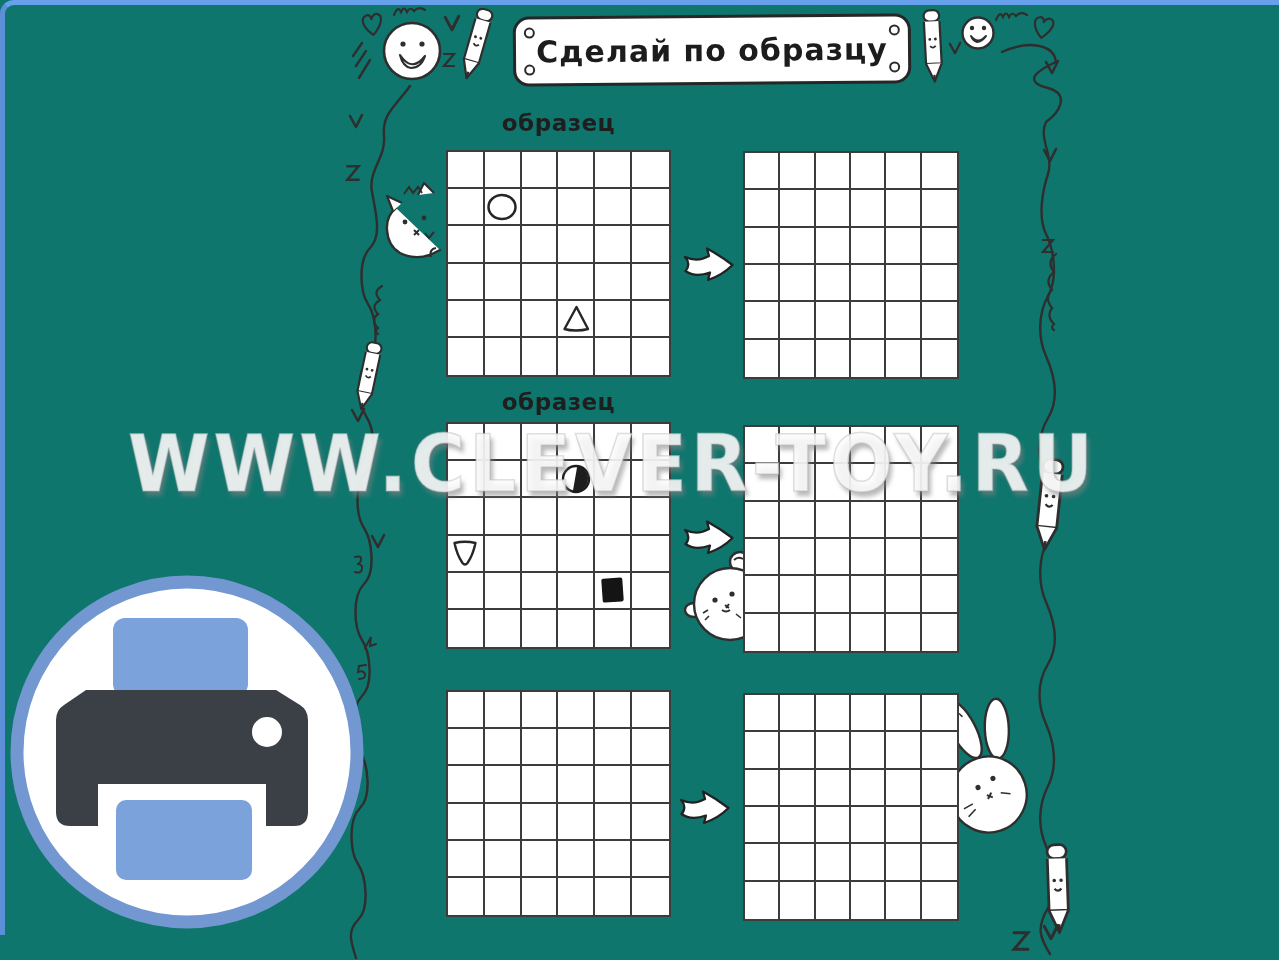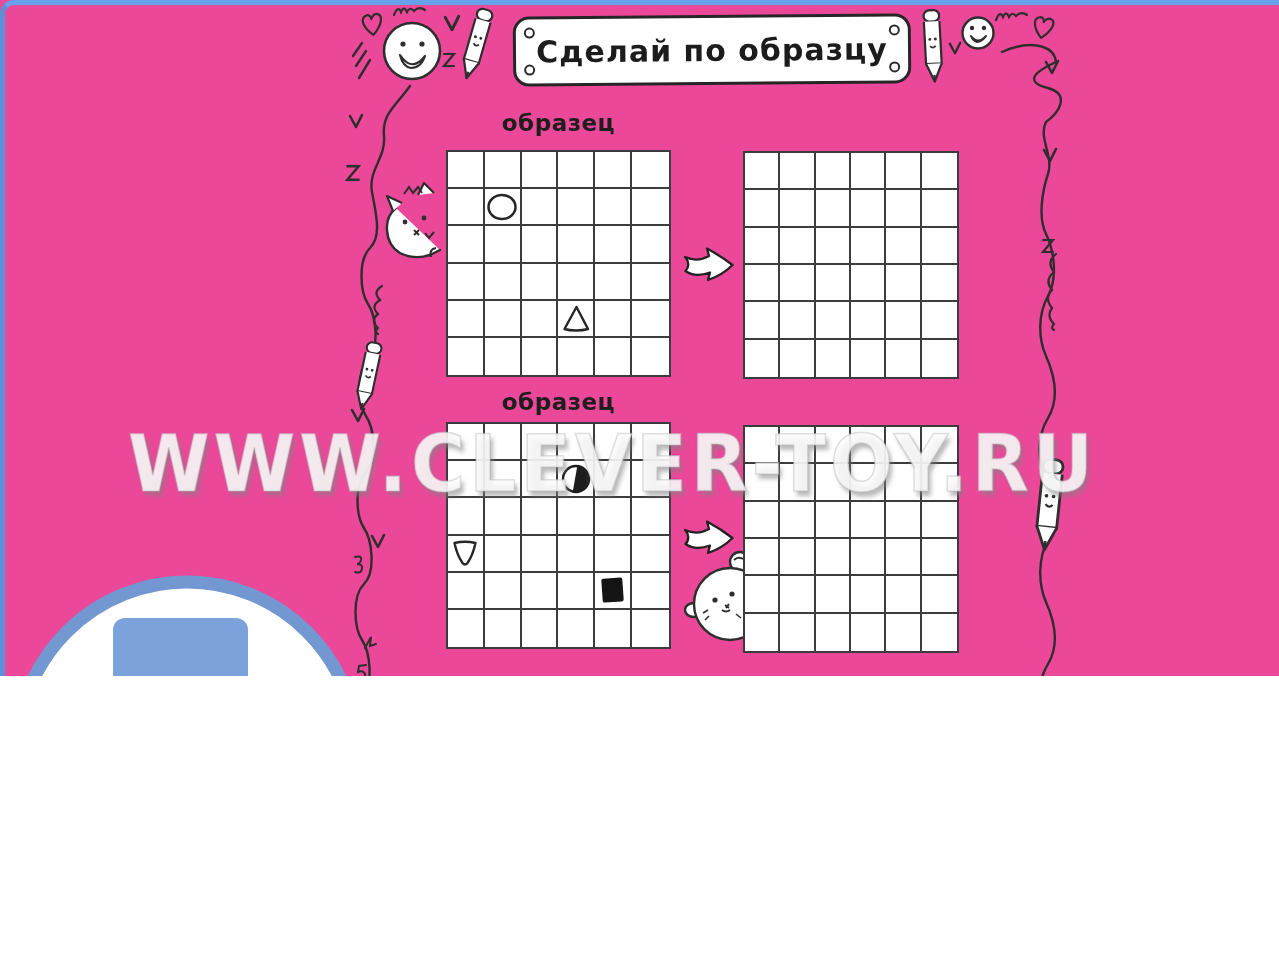--- a/index.html
+++ b/index.html
@@ -1,16 +1,16 @@
 <!DOCTYPE html>
 <html><head>
 <meta charset="utf-8">
 <style>
   html,body{margin:0;padding:0;background:#fff;}
-  .canvas{position:relative;width:1279px;height:676px;background:#ec4899;overflow:hidden;
+  .canvas{position:relative;width:1279px;height:960px;background:#0f766e;overflow:hidden;
           font-family:"DejaVu Sans",sans-serif;}
   .page-border{position:absolute;left:0;top:0;width:1279px;height:935px;z-index:8;
           border-top:5px solid #67a0eb;border-left:5px solid #5d8ed8;
           border-top-left-radius:14px;pointer-events:none;box-sizing:border-box;}
   .banner{position:absolute;left:513px;top:15px;width:392px;height:64px;background:#fff;
           border:3px solid #262626;border-radius:16px;z-index:4;transform:rotate(-0.5deg);}
   .banner-text{width:100%;height:100%;display:flex;align-items:center;justify-content:center;
           font-size:30px;font-weight:700;color:#1c1c1c;letter-spacing:1px;}
   .screw{position:absolute;width:7px;height:7px;border:2px solid #2b2b2b;border-radius:50%;}
   .s-tl{left:8px;top:8px}.s-tr{right:8px;top:8px}.s-bl{left:8px;bottom:8px}.s-br{right:8px;bottom:8px}

